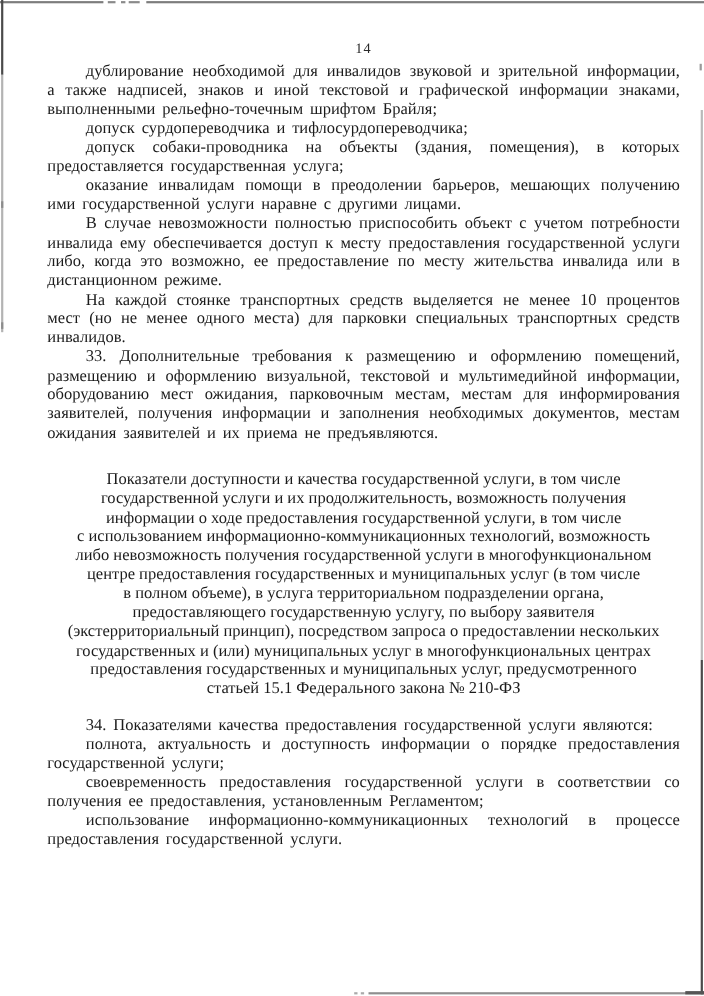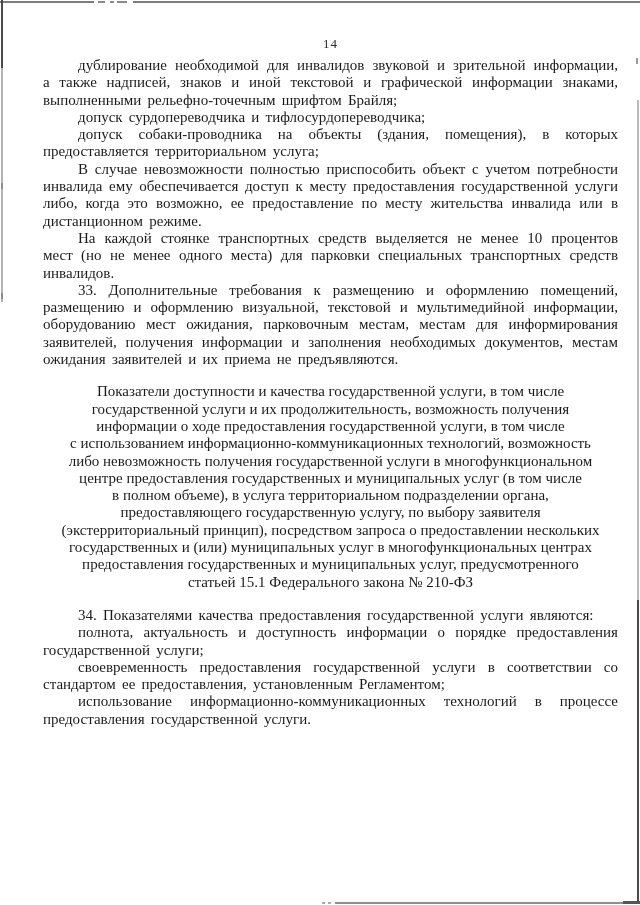--- a/index.html
+++ b/index.html
@@ -34,21 +34,21 @@
     font-size: 15px;
     line-height: 17.3px;
   }
   p.just {
     margin: 0;
     text-align: justify;
     text-indent: 35px;
     word-spacing: 2.5px;
   }
   .centered-block {
-    margin-top: 15px;
+    margin-top: 25px;
     margin-bottom: 16px;
     text-align: center;
   }
   .centered-block .cline {
     white-space: nowrap;
   }
   
   .artifact { position: absolute; }
   .tl-a   { left: 0;   top: 1px;   width: 94px;  height: 2px; background: #7d7d7d; }
   .tl-d1  { left: 98px; top: 1px;  width: 7px;   height: 2px; background: #8a8a8a; }
@@ -88,21 +88,22 @@
   <div class="artifact bl-d2"></div>
   <div class="artifact bl-a"></div>
   <div class="artifact bl-end"></div>
 
   <div class="page-number">14</div>
 
   <div class="body-col">
 
     <p class="just">дублирование необходимой для инвалидов звуковой и зрительной информации, а также надписей, знаков и иной текстовой и графической информации знаками, выполненными рельефно-точечным шрифтом Брайля;</p>
     <p class="just">допуск сурдопереводчика и тифлосурдопереводчика;</p>
-    <p class="just">допуск собаки-проводника на объекты (здания, помещения), в которых предоставляется территориальном услуга;</p>
+    <p class="just">допуск собаки-проводника на объекты (здания, помещения), в которых предоставляется государственная услуга;</p>
+    <p class="just">оказание инвалидам помощи в преодолении барьеров, мешающих получению ими государственной услуги наравне с другими лицами.</p>
     <p class="just">В случае невозможности полностью приспособить объект с учетом потребности инвалида ему обеспечивается доступ к месту предоставления государственной услуги либо, когда это возможно, ее предоставление по месту жительства инвалида или в дистанционном режиме.</p>
     <p class="just">На каждой стоянке транспортных средств выделяется не менее 10 процентов мест (но не менее одного места) для парковки специальных транспортных средств инвалидов.</p>
     <p class="just">33. Дополнительные требования к размещению и оформлению помещений, размещению и оформлению визуальной, текстовой и мультимедийной информации, оборудованию мест ожидания, парковочным местам, местам для информирования заявителей, получения информации и заполнения необходимых документов, местам ожидания заявителей и их приема не предъявляются.</p>
 
     <div class="centered-block">
       <div class="cline">Показатели доступности и качества государственной услуги, в том числе</div>
       <div class="cline">государственной услуги и их продолжительность, возможность получения</div>
       <div class="cline">информации о ходе предоставления государственной услуги, в том числе</div>
       <div class="cline">с использованием информационно-коммуникационных технологий, возможность</div>
       <div class="cline">либо невозможность получения государственной услуги в многофункциональном</div>
@@ -110,17 +111,17 @@
       <div class="cline">в полном объеме), в услуга территориальном подразделении органа,</div>
       <div class="cline">предоставляющего государственную услугу, по выбору заявителя</div>
       <div class="cline">(экстерриториальный принцип), посредством запроса о предоставлении нескольких</div>
       <div class="cline">государственных и (или) муниципальных услуг в многофункциональных центрах</div>
       <div class="cline">предоставления государственных и муниципальных услуг, предусмотренного</div>
       <div class="cline">статьей 15.1 Федерального закона № 210-ФЗ</div>
     </div>
 
     <p class="just">34. Показателями качества предоставления государственной услуги являются:</p>
     <p class="just">полнота, актуальность и доступность информации о порядке предоставления государственной услуги;</p>
-    <p class="just">своевременность предоставления государственной услуги в соответствии со стандартом ее предоставления, установленным Регламентом;</p>
+    <p class="just">своевременность предоставления государственной услуги в соответствии со получения ее предоставления, установленным Регламентом;</p>
     <p class="just">использование информационно-коммуникационных технологий в процессе предоставления государственной услуги.</p>
 
   </div>
 </div>
 
 </body></html>

